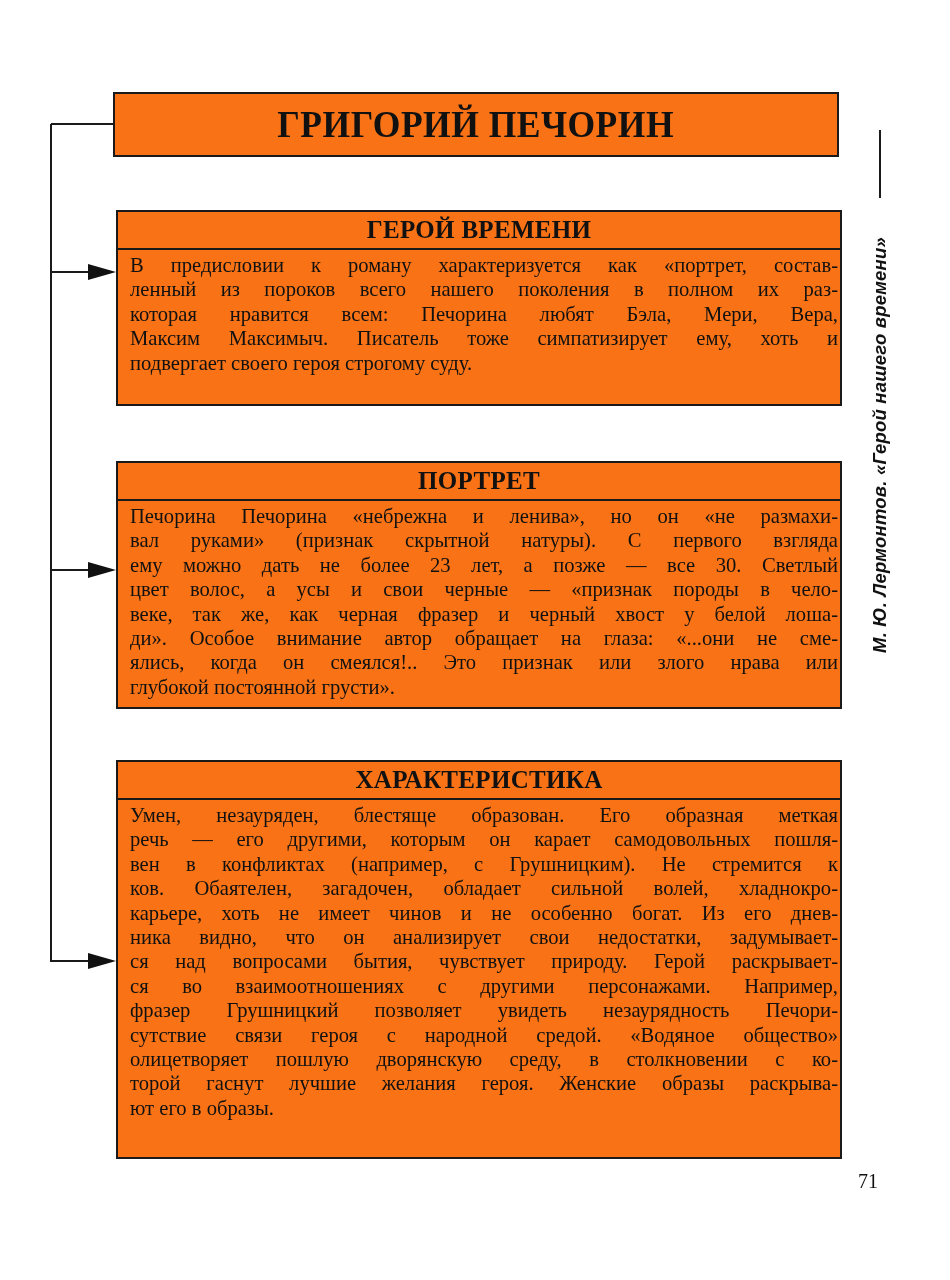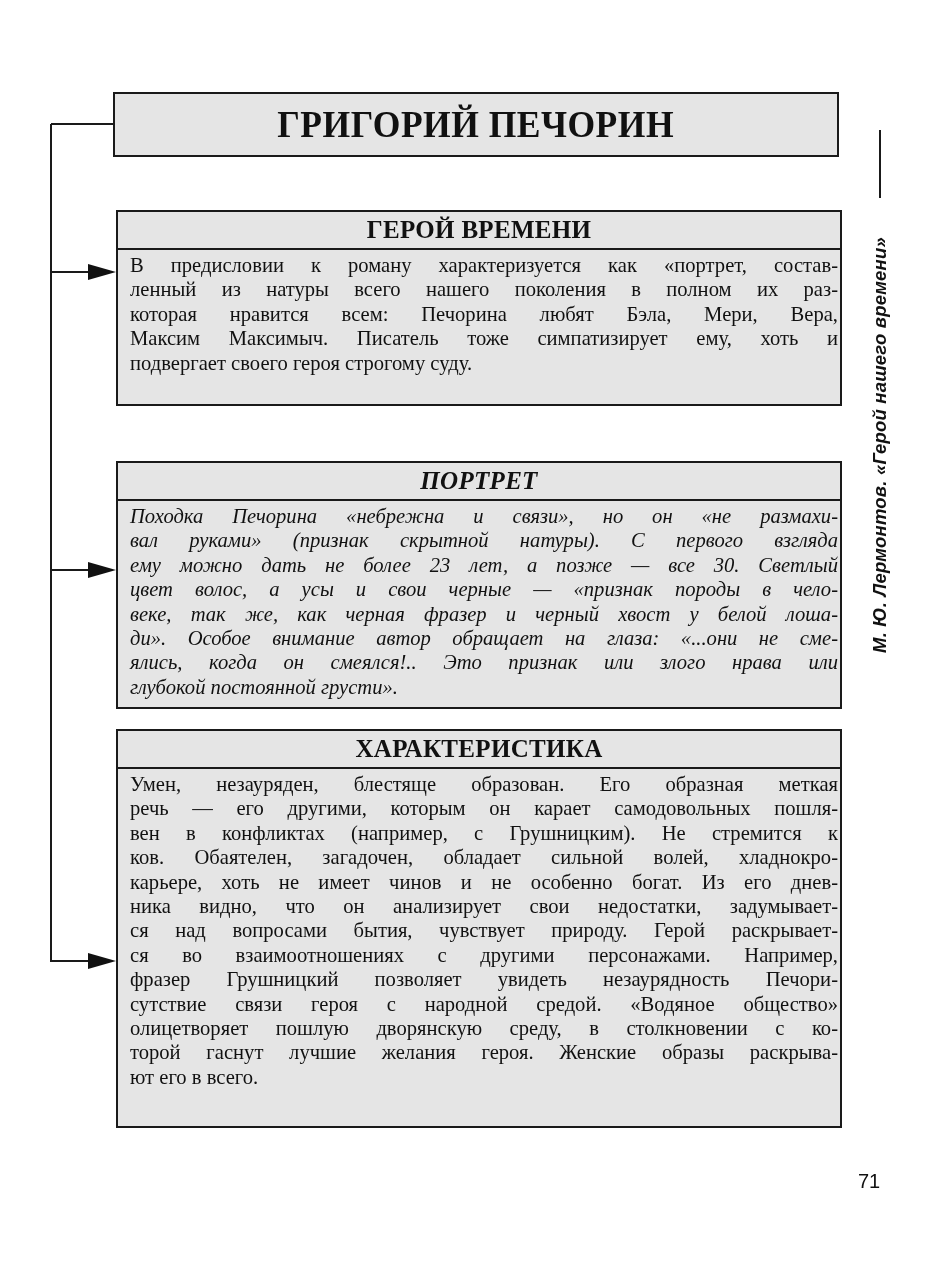--- a/index.html
+++ b/index.html
@@ -1,32 +1,32 @@
 <!DOCTYPE html>
 <html><head>
 <meta charset="utf-8">
 <style>
   html, body { margin: 0; padding: 0; background: #ffffff; }
   body { width: 950px; height: 1280px; position: relative; overflow: hidden; color: #111; font-family: "Liberation Serif", serif; }
-  .box { position: absolute; border: 2px solid #1a1a1a; background: #e5e5e5; box-sizing: border-box; }
+  .box { position: absolute; border: 2px solid #1a1a1a; background: #f97316; box-sizing: border-box; }
   .title-box { left: 113px; top: 92px; width: 726px; height: 65px; display: flex; align-items: center; justify-content: center; }
   .title-box h1 { margin: 0; font-family: "Liberation Serif", serif; font-weight: bold; font-size: 37px; letter-spacing: 0.5px; transform: scaleX(0.96); }
   .section { left: 116px; width: 726px; }
   .section .hdr { height: 36px; border-bottom: 2px solid #1a1a1a; display: flex; align-items: center; justify-content: center; }
   .section .hdr h2 { margin: 0; font-family: "Liberation Serif", serif; font-weight: bold; font-size: 25px; letter-spacing: 0.3px; }
   .section .body { padding: 3px 2px 0 12px; font-size: 20.6px; line-height: 24.4px; text-align: justify; hyphens: manual; }
   .section .body .line { display: block; text-align: justify; text-align-last: justify; white-space: nowrap; overflow: visible; }
   .section .body .line.last { text-align-last: left; }
   #sec1 { top: 210px; height: 196px; }
-  #sec2 { top: 461px; height: 248px; font-style: italic; }
-  #sec3 { top: 729px; height: 399px; }
+  #sec2 { top: 461px; height: 248px; }
+  #sec3 { top: 760px; height: 399px; }
   svg.connectors { position: absolute; left: 0; top: 0; width: 950px; height: 1280px; pointer-events: none; }
   .side-rule { position: absolute; left: 879px; top: 130px; width: 2px; height: 68px; background: #1a1a1a; }
   .side-text { position: absolute; left: 880px; top: 445px; transform: translate(-50%, -50%) rotate(-90deg); white-space: nowrap; font-family: "Liberation Sans", sans-serif; font-weight: bold; font-style: italic; font-size: 18.5px; letter-spacing: 0.2px; }
-  .page-num { position: absolute; left: 858px; top: 1170px; font-family: Liberation Sans, sans-serif; font-size: 20px; }
+  .page-num { position: absolute; left: 858px; top: 1170px; font-family: Liberation Serif, serif; font-size: 20px; }
 </style>
 </head>
 <body>
 
 <svg class="connectors" viewBox="0 0 950 1280">
   <line x1="51" y1="124" x2="113" y2="124" stroke="#1a1a1a" stroke-width="2"></line>
   <line x1="51" y1="124" x2="51" y2="962" stroke="#1a1a1a" stroke-width="2"></line>
   <line x1="51" y1="272" x2="95" y2="272" stroke="#1a1a1a" stroke-width="2"></line>
   <polygon points="88,264 116,272 88,280" fill="#111"></polygon>
   <line x1="51" y1="570" x2="95" y2="570" stroke="#1a1a1a" stroke-width="2"></line>
@@ -38,33 +38,33 @@
 <div class="box title-box">
   <h1>ГРИГОРИЙ ПЕЧОРИН</h1>
 </div>
 
 <div class="box section" id="sec1">
   <div class="hdr">
     <h2>ГЕРОЙ ВРЕМЕНИ</h2>
   </div>
   <div class="body">
       <span class="line">В предисловии к роману характеризуется как «портрет, состав-</span>
-      <span class="line">ленный из натуры всего нашего поколения в полном их раз-</span>
+      <span class="line">ленный из пороков всего нашего поколения в полном их раз-</span>
       <span class="line">которая нравится всем: Печорина любят Бэла, Мери, Вера,</span>
       <span class="line">Максим Максимыч. Писатель тоже симпатизирует ему, хоть и</span>
       <span class="line last">подвергает своего героя строгому суду.</span>
     </div>
 </div>
 
 <div class="box section" id="sec2">
   <div class="hdr">
     <h2>ПОРТРЕТ</h2>
   </div>
   <div class="body">
-      <span class="line">Походка Печорина «небрежна и связи», но он «не размахи-</span>
+      <span class="line">Печорина Печорина «небрежна и ленива», но он «не размахи-</span>
       <span class="line">вал руками» (признак скрытной натуры). С первого взгляда</span>
       <span class="line">ему можно дать не более 23 лет, а позже — все 30. Светлый</span>
       <span class="line">цвет волос, а усы и свои черные — «признак породы в чело-</span>
       <span class="line">веке, так же, как черная фразер и черный хвост у белой лоша-</span>
       <span class="line">ди». Особое внимание автор обращает на глаза: «...они не сме-</span>
       <span class="line">ялись, когда он смеялся!.. Это признак или злого нрава или</span>
       <span class="line last">глубокой постоянной грусти».</span>
     </div>
 </div>
 
@@ -78,20 +78,20 @@
       <span class="line">вен в конфликтах (например, с Грушницким). Не стремится к</span>
       <span class="line">ков. Обаятелен, загадочен, обладает сильной волей, хладнокро-</span>
       <span class="line">карьере, хоть не имеет чинов и не особенно богат. Из его днев-</span>
       <span class="line">ника видно, что он анализирует свои недостатки, задумывает-</span>
       <span class="line">ся над вопросами бытия, чувствует природу. Герой раскрывает-</span>
       <span class="line">ся во взаимоотношениях с другими персонажами. Например,</span>
       <span class="line">фразер Грушницкий позволяет увидеть незаурядность Печори-</span>
       <span class="line">сутствие связи героя с народной средой. «Водяное общество»</span>
       <span class="line">олицетворяет пошлую дворянскую среду, в столкновении с ко-</span>
       <span class="line">торой гаснут лучшие желания героя. Женские образы раскрыва-</span>
-      <span class="line last">ют его в всего.</span>
+      <span class="line last">ют его в образы.</span>
     </div>
 </div>
 
 <div class="side-rule"></div>
 <div class="side-text">М. Ю. Лермонтов. «Герой нашего времени»</div>
 
 <div class="page-num">71</div>
 
 </body></html>

